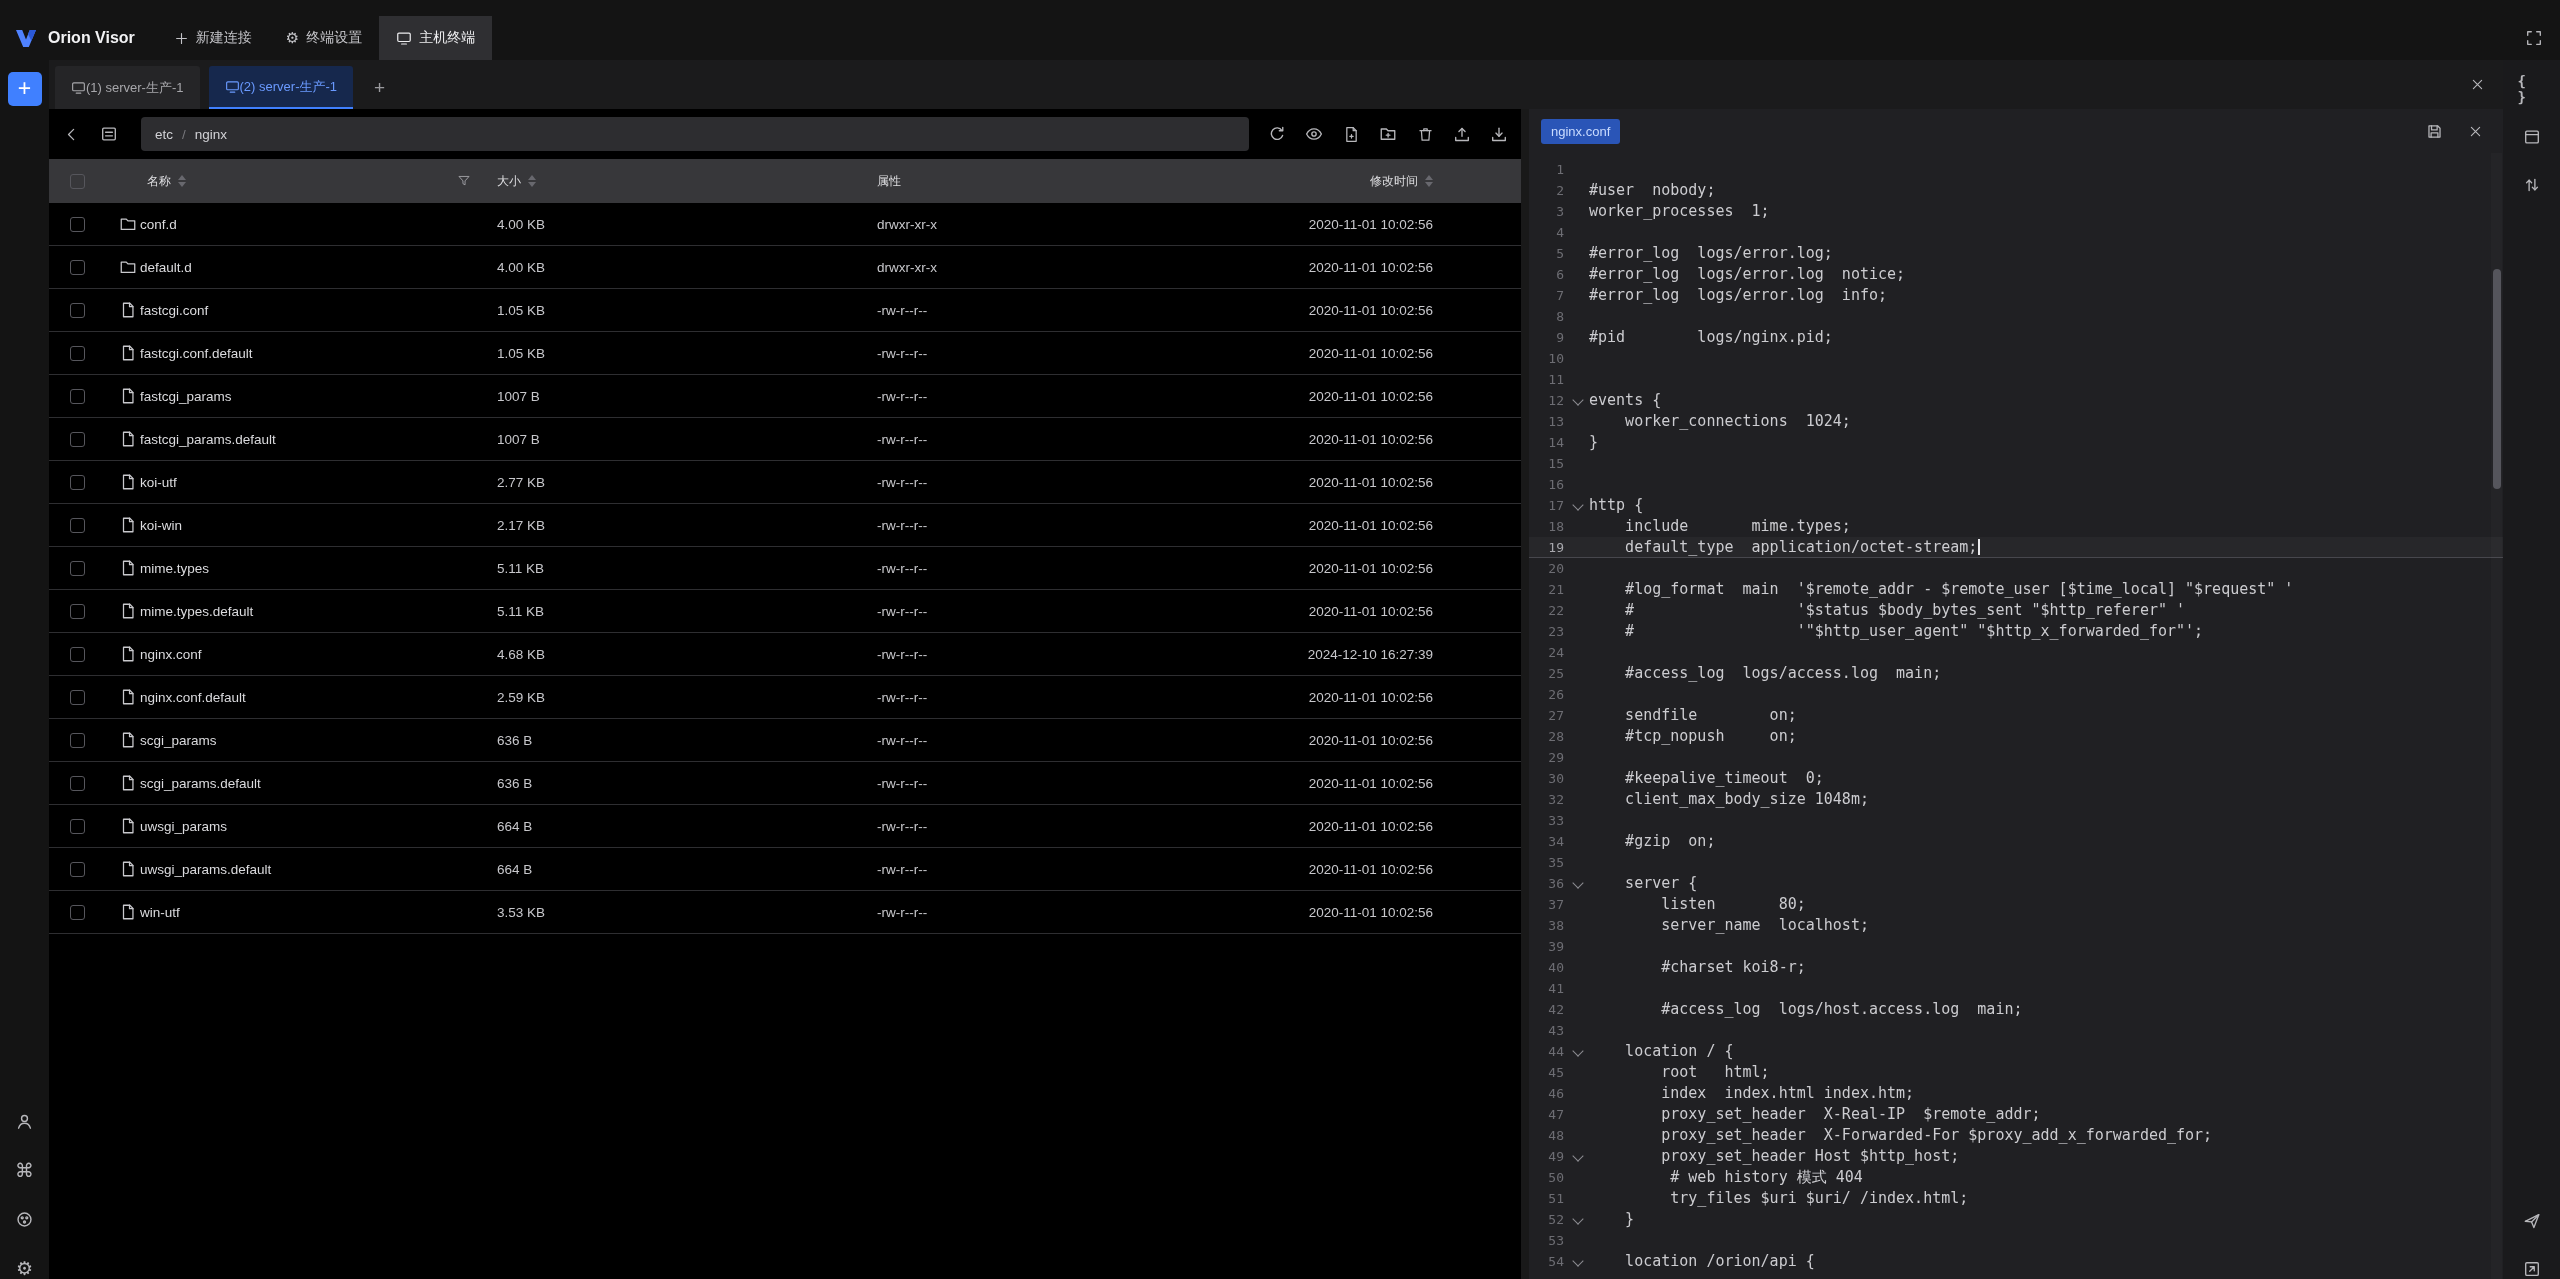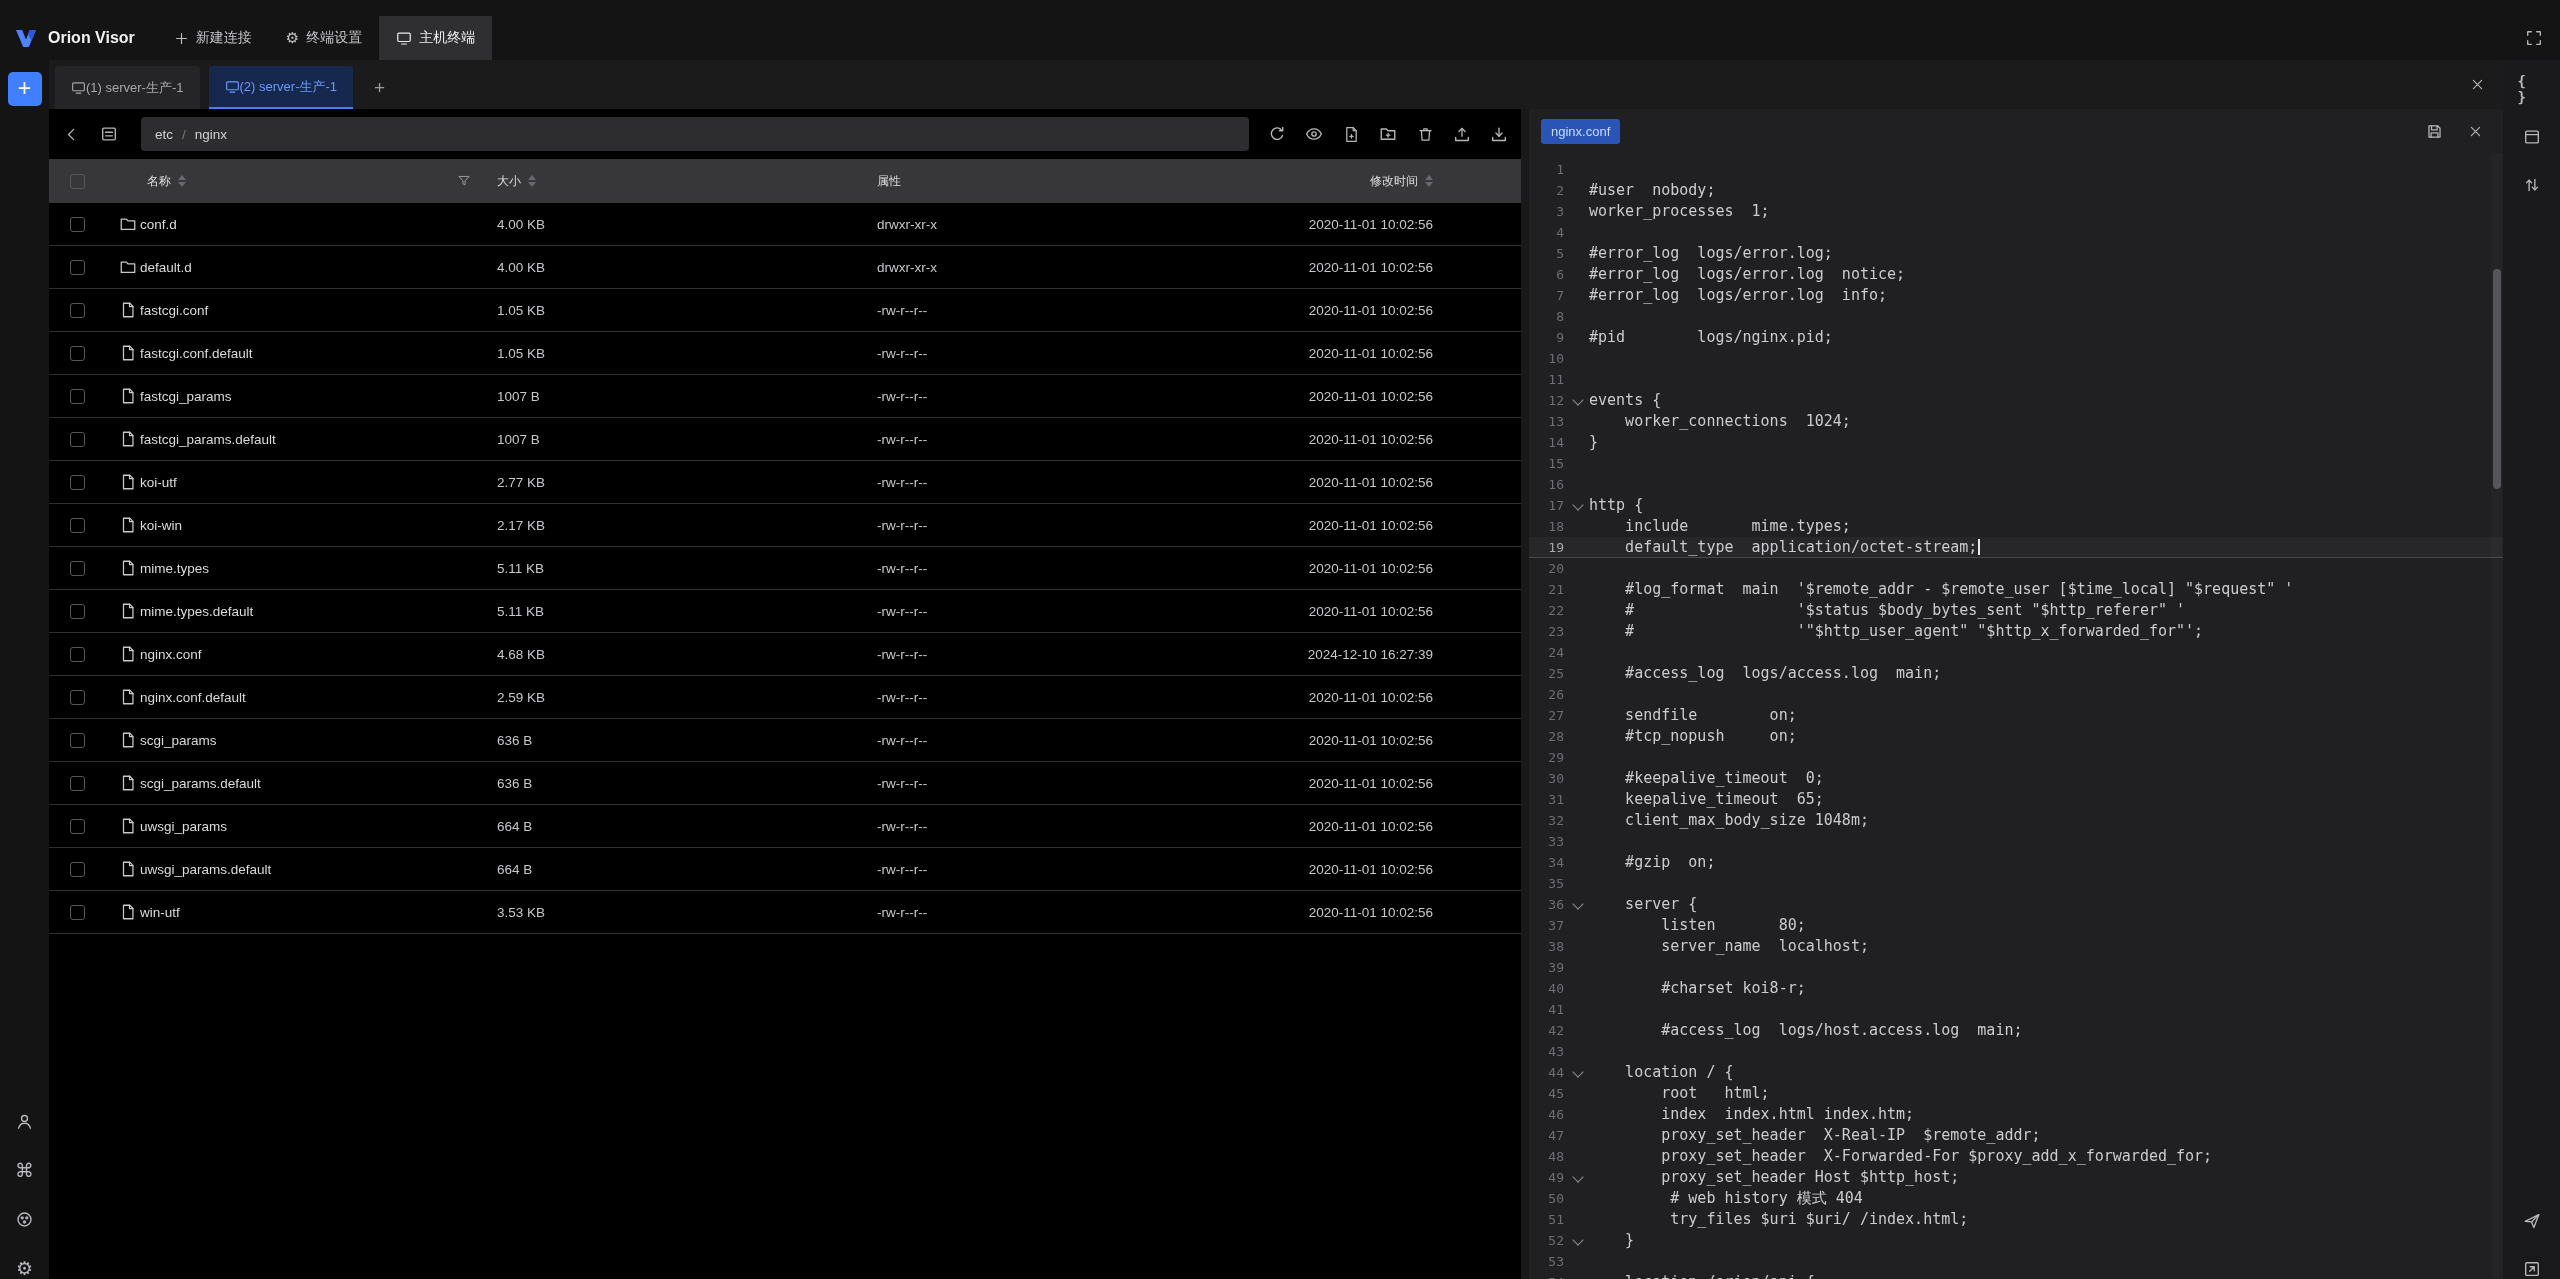--- a/index.html
+++ b/index.html
@@ -792,25 +792,20 @@
                   <span class="lnum">29</span>
                   <span class="lfold"></span>
                   <span class="ltext"></span>
                 </div>
                 <div class="cline">
                   <span class="lnum">30</span>
                   <span class="lfold"></span>
                   <span class="ltext">    #keepalive_timeout  0;</span>
                 </div>
                 <div class="cline">
-                  <span class="lnum">31</span>
-                  <span class="lfold"></span>
-                  <span class="ltext">    keepalive_timeout  65;</span>
-                </div>
-                <div class="cline">
                   <span class="lnum">32</span>
                   <span class="lfold"></span>
                   <span class="ltext">    client_max_body_size 1048m;</span>
                 </div>
                 <div class="cline">
                   <span class="lnum">33</span>
                   <span class="lfold"></span>
                   <span class="ltext"></span>
                 </div>
                 <div class="cline">

